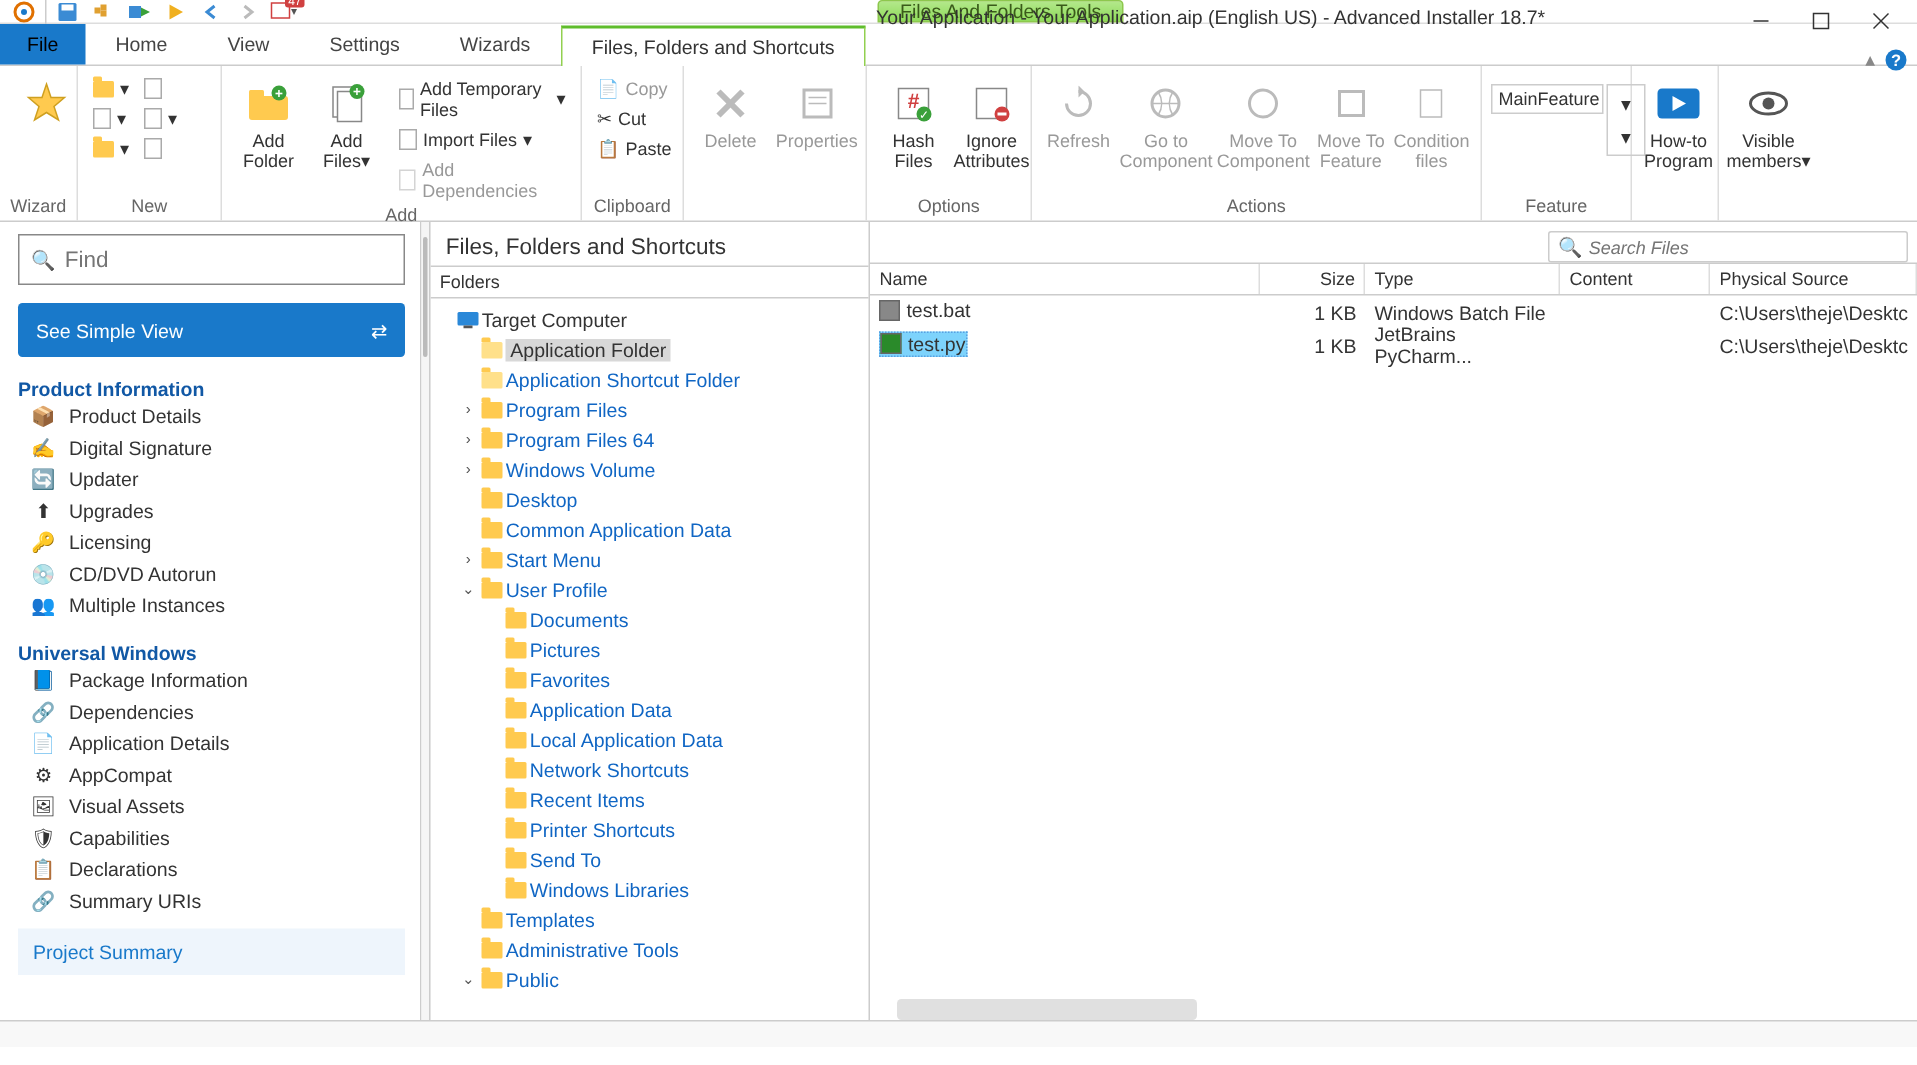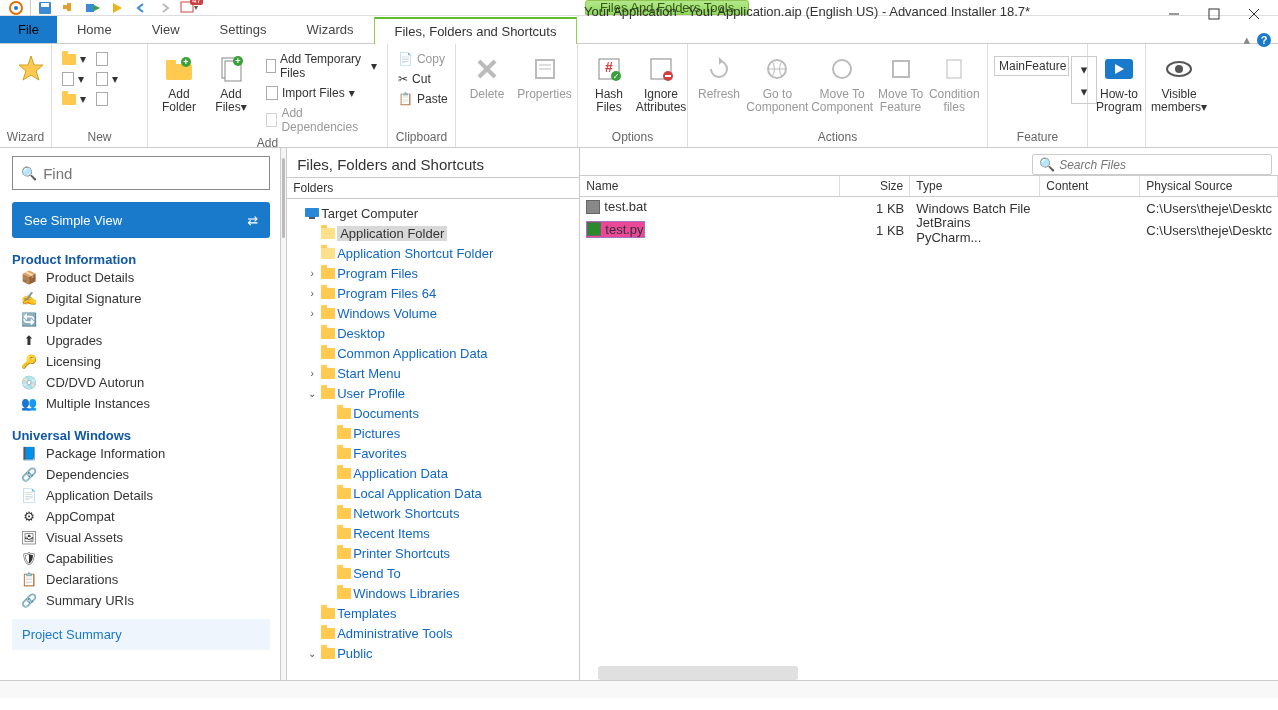--- a/index.html
+++ b/index.html
@@ -67,21 +67,21 @@
 
 .rightpane{ flex:1; display:flex; flex-direction:column;}
 .search-row{padding:6px 6px 0 0;display:flex;justify-content:flex-end;}
 .search-box{border:1px solid #ccc;border-radius:2px;padding:2px 6px;display:flex;align-items:center;gap:4px;width:240px;}
 .search-box input{border:none;outline:none;font-size:12px;color:#888;font-style:italic;width:100%;}
 .files-hdr{display:flex;border-top:1px solid #ccc;border-bottom:1px solid #ccc;height:22px;font-size:12px;color:#333;}
 .files-hdr>div{padding:3px 6px;border-right:1px solid #ddd;}
 .col-name{width:260px;} .col-size{width:70px;text-align:right;} .col-type{width:130px;} .col-ver{width:100px;} .col-src{flex:1;}
 .file-row{display:flex;height:22px;align-items:center;font-size:13px;}
 .file-row>div{padding:0 6px;}
-.file-row.sel .fname{background:#ec4899;border:1px dotted #5aa0e0;}
+.file-row.sel .fname{background:#7dd3fc;border:1px dotted #5aa0e0;}
 .fname{display:inline-flex;align-items:center;gap:4px;}
 .hscroll{height:14px;background:#e0e0e0;margin:2px 6px 0 18px;border-radius:3px;width:200px;}
 
 .statusbar{height:18px;border-top:1px solid #ccc;background:#f8f8f8;}
 
 
 .folder-ic{width:14px;height:11px;background:#ffca4f;border-radius:1px;position:relative;display:inline-block;}
 .folder-ic::before{content:'';position:absolute;top:-3px;left:0;width:6px;height:3px;background:#ffca4f;border-radius:1px 1px 0 0;}
 .file-ic{width:12px;height:14px;background:#fff;border:1px solid #aaa;display:inline-block;}
 svg{display:block;}

